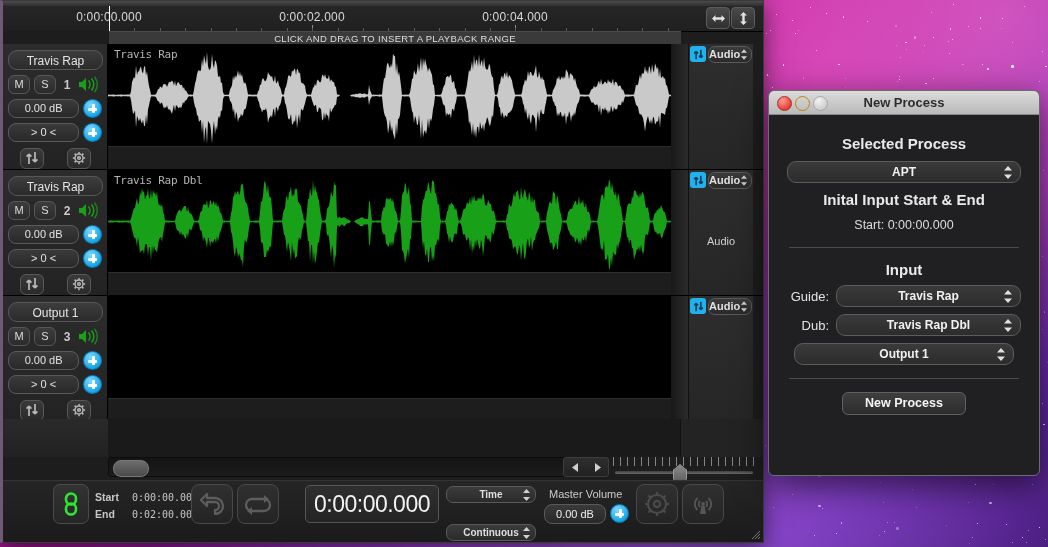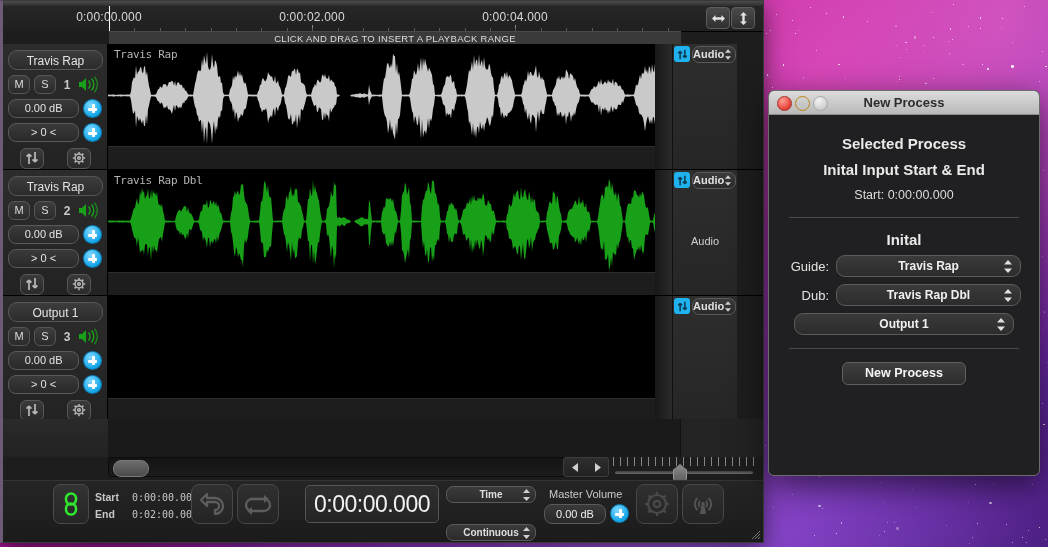--- a/index.html
+++ b/index.html
@@ -140,21 +140,21 @@
     border:1px solid #5a5a5a;border-radius:7px;
     color:#e0e0e0;font-size:11px;font-weight:bold;text-align:center;
     box-sizing:border-box; padding-right:11px;
   }
   .audio-pop .arrows{position:absolute;right:4px;top:2px;}
   .audio-center{
     position:absolute;left:0;right:0;top:52%;text-align:center;
     color:#cfcfcf;font-size:11px;
   }
   .right-gutter{
-    position:absolute; right:16px; top:0; width:92px; height:100%;
+    position:absolute; right:0; top:0; width:92px; height:100%;
   }
   .scroll-strip{
     position:absolute; left:0; top:0; width:17px; height:100%;
     background:linear-gradient(90deg,#181818,#2b2b2b);
   }
 
   
   #filler{position:absolute;left:0;top:418px;width:100%;height:38px;background:#1d1d1d;}
   #filler .lbox{position:absolute;left:0;top:0;width:105px;height:100%;background:linear-gradient(#2a2a2a,#222);border-right:1px solid #000;}
   #filler .rbox{position:absolute;right:0;top:0;width:82px;height:100%;background:#232323;border-left:1px solid #111;}
@@ -928,30 +928,38 @@
 <div id="dialog">
   <div id="dlg-title">
     <div class="tl" id="tl-close"></div>
     <div class="tl" id="tl-min"></div>
     <div class="tl" id="tl-zoom"></div>
     <div class="t">New Process</div>
   </div>
 
   <div id="dlg-body">
     <div class="dlg-h">Selected Process</div>
+    <div class="popup">
+      <span>APT</span>
+      <span class="arrows">
+        <svg width="8" height="13" viewBox="0 0 8 13">
+            <path d="M4 0 L8 4.5 L0 4.5 Z M4 13 L0 8.5 L8 8.5 Z" fill="#e0e0e0"></path>
+          </svg>
+      </span>
+    </div>
 
     <div class="dlg-h">Inital Input Start &amp; End</div>
 
     <div class="dlg-sub" style="margin-top:8px;">
       <div>Start: 0:00:00.000</div>
     </div>
 
     <div class="divider"></div>
 
-    <div class="dlg-h" style="margin-bottom:4px;">Inital</div>
+    <div class="dlg-h" style="margin-bottom:4px;">Input</div>
 
     <div class="fieldrow">
       <div class="flabel">Guide:</div>
       <div class="popup">
         <span>Travis Rap</span>
         <span class="arrows">
           <svg width="8" height="13" viewBox="0 0 8 13">
               <path d="M4 0 L8 4.5 L0 4.5 Z M4 13 L0 8.5 L8 8.5 Z" fill="#e0e0e0"></path>
             </svg>
         </span>

